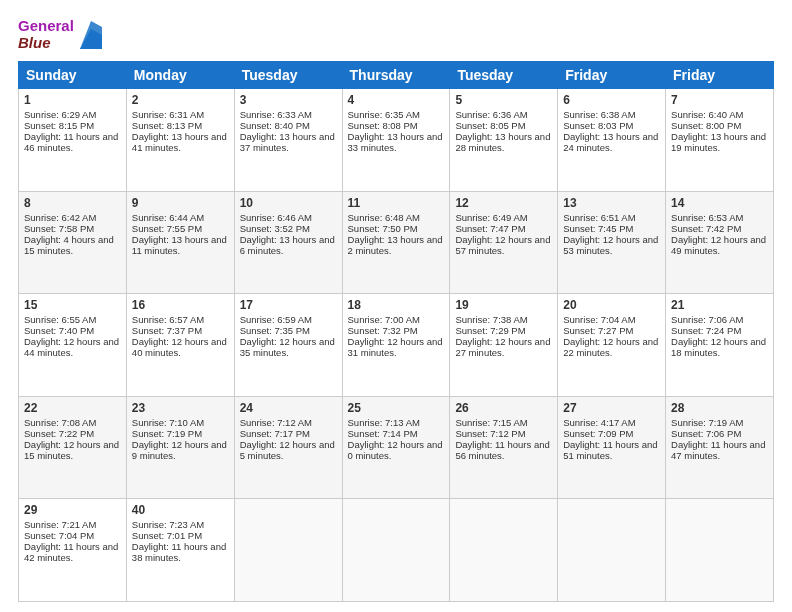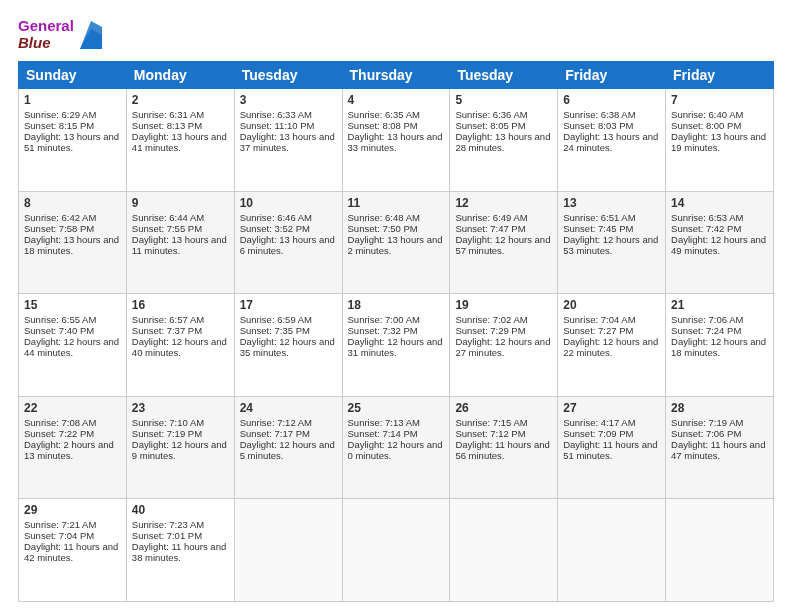--- a/index.html
+++ b/index.html
@@ -108,32 +108,32 @@
         <th>Friday</th>
         <th>Friday</th>
       </tr>
     </thead>
     <tbody id="calendar-body">
     <tr>
           <td>
         <span class="day-num">1</span>
         <span>Sunrise: 6:29 AM</span><br>
         <span>Sunset: 8:15 PM</span><br>
-        <span>Daylight: 13 hours and 51 minutes.</span>
+        <span>Daylight: 11 hours and 46 minutes.</span>
       </td>
           <td>
         <span class="day-num">2</span>
         <span>Sunrise: 6:31 AM</span><br>
         <span>Sunset: 8:13 PM</span><br>
         <span>Daylight: 13 hours and 41 minutes.</span>
       </td>
           <td>
         <span class="day-num">3</span>
         <span>Sunrise: 6:33 AM</span><br>
-        <span>Sunset: 11:10 PM</span><br>
+        <span>Sunset: 8:40 PM</span><br>
         <span>Daylight: 13 hours and 37 minutes.</span>
       </td>
           <td>
         <span class="day-num">4</span>
         <span>Sunrise: 6:35 AM</span><br>
         <span>Sunset: 8:08 PM</span><br>
         <span>Daylight: 13 hours and 33 minutes.</span>
       </td>
           <td>
         <span class="day-num">5</span>
@@ -152,21 +152,21 @@
         <span>Sunrise: 6:40 AM</span><br>
         <span>Sunset: 8:00 PM</span><br>
         <span>Daylight: 13 hours and 19 minutes.</span>
       </td>
         </tr>
         <tr>
           <td>
         <span class="day-num">8</span>
         <span>Sunrise: 6:42 AM</span><br>
         <span>Sunset: 7:58 PM</span><br>
-        <span>Daylight: 13 hours and 18 minutes.</span>
+        <span>Daylight: 4 hours and 15 minutes.</span>
       </td>
           <td>
         <span class="day-num">9</span>
         <span>Sunrise: 6:44 AM</span><br>
         <span>Sunset: 7:55 PM</span><br>
         <span>Daylight: 13 hours and 11 minutes.</span>
       </td>
           <td>
         <span class="day-num">10</span>
         <span>Sunrise: 6:46 AM</span><br>
@@ -218,21 +218,21 @@
         <span>Daylight: 12 hours and 35 minutes.</span>
       </td>
           <td>
         <span class="day-num">18</span>
         <span>Sunrise: 7:00 AM</span><br>
         <span>Sunset: 7:32 PM</span><br>
         <span>Daylight: 12 hours and 31 minutes.</span>
       </td>
           <td>
         <span class="day-num">19</span>
-        <span>Sunrise: 7:02 AM</span><br>
+        <span>Sunrise: 7:38 AM</span><br>
         <span>Sunset: 7:29 PM</span><br>
         <span>Daylight: 12 hours and 27 minutes.</span>
       </td>
           <td>
         <span class="day-num">20</span>
         <span>Sunrise: 7:04 AM</span><br>
         <span>Sunset: 7:27 PM</span><br>
         <span>Daylight: 12 hours and 22 minutes.</span>
       </td>
           <td>
@@ -240,21 +240,21 @@
         <span>Sunrise: 7:06 AM</span><br>
         <span>Sunset: 7:24 PM</span><br>
         <span>Daylight: 12 hours and 18 minutes.</span>
       </td>
         </tr>
         <tr>
           <td>
         <span class="day-num">22</span>
         <span>Sunrise: 7:08 AM</span><br>
         <span>Sunset: 7:22 PM</span><br>
-        <span>Daylight: 2 hours and 13 minutes.</span>
+        <span>Daylight: 12 hours and 15 minutes.</span>
       </td>
           <td>
         <span class="day-num">23</span>
         <span>Sunrise: 7:10 AM</span><br>
         <span>Sunset: 7:19 PM</span><br>
         <span>Daylight: 12 hours and 9 minutes.</span>
       </td>
           <td>
         <span class="day-num">24</span>
         <span>Sunrise: 7:12 AM</span><br>

